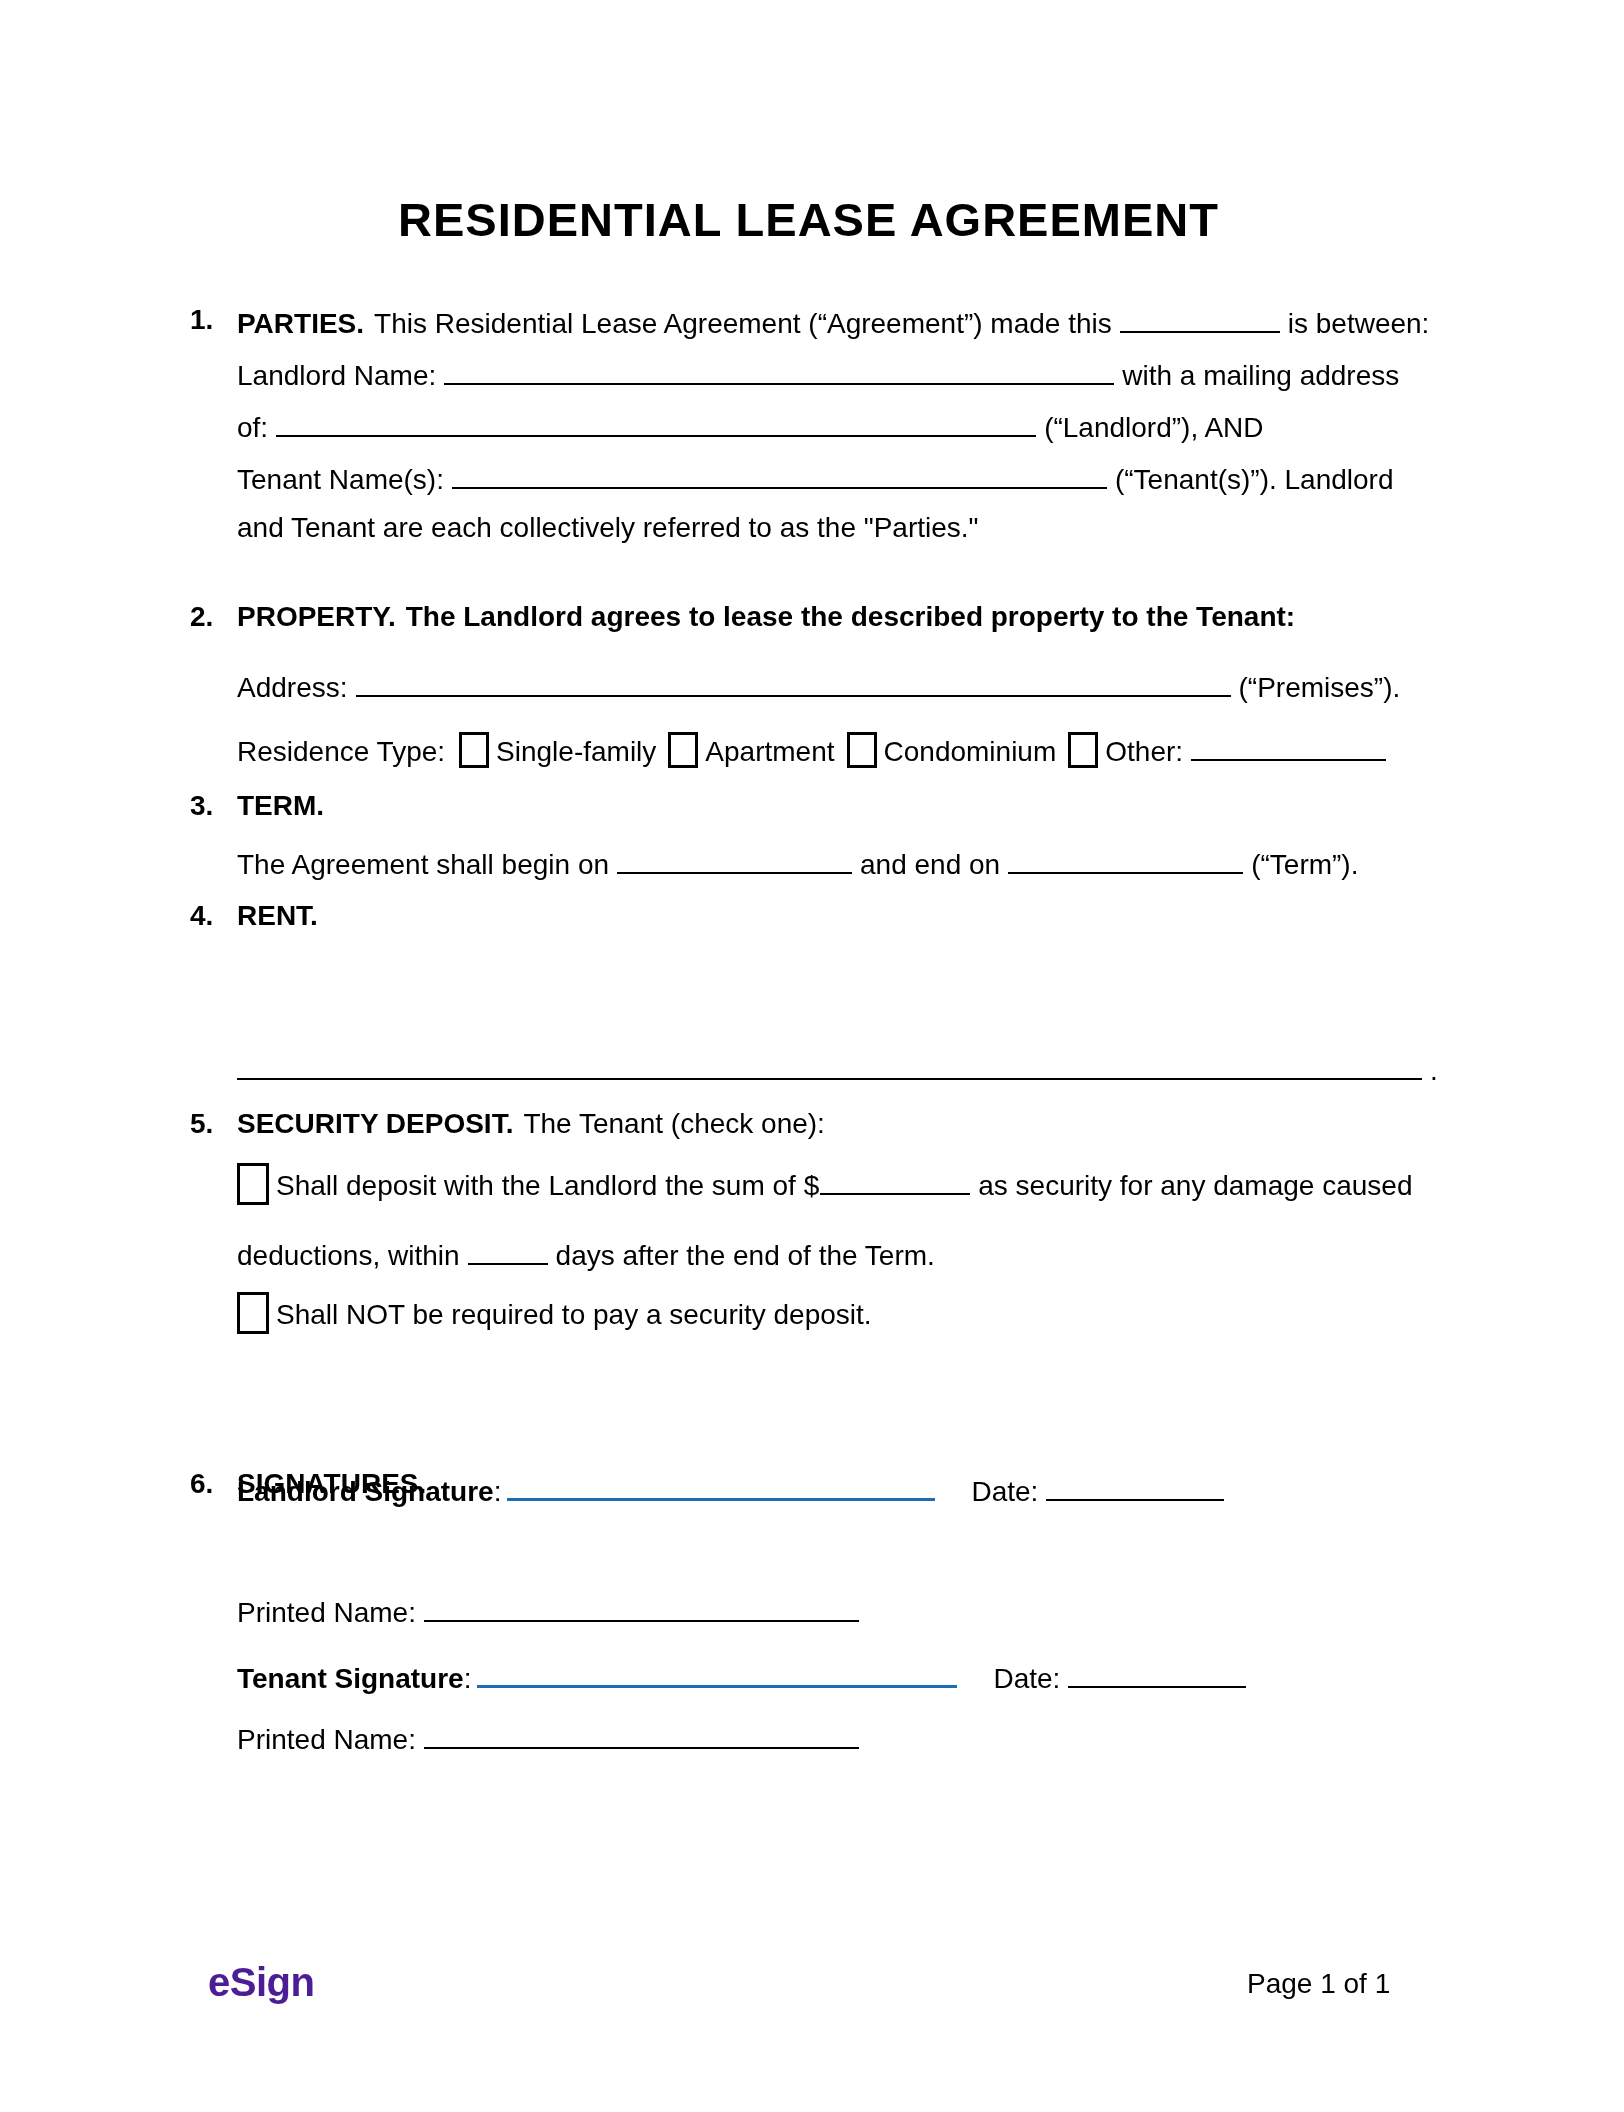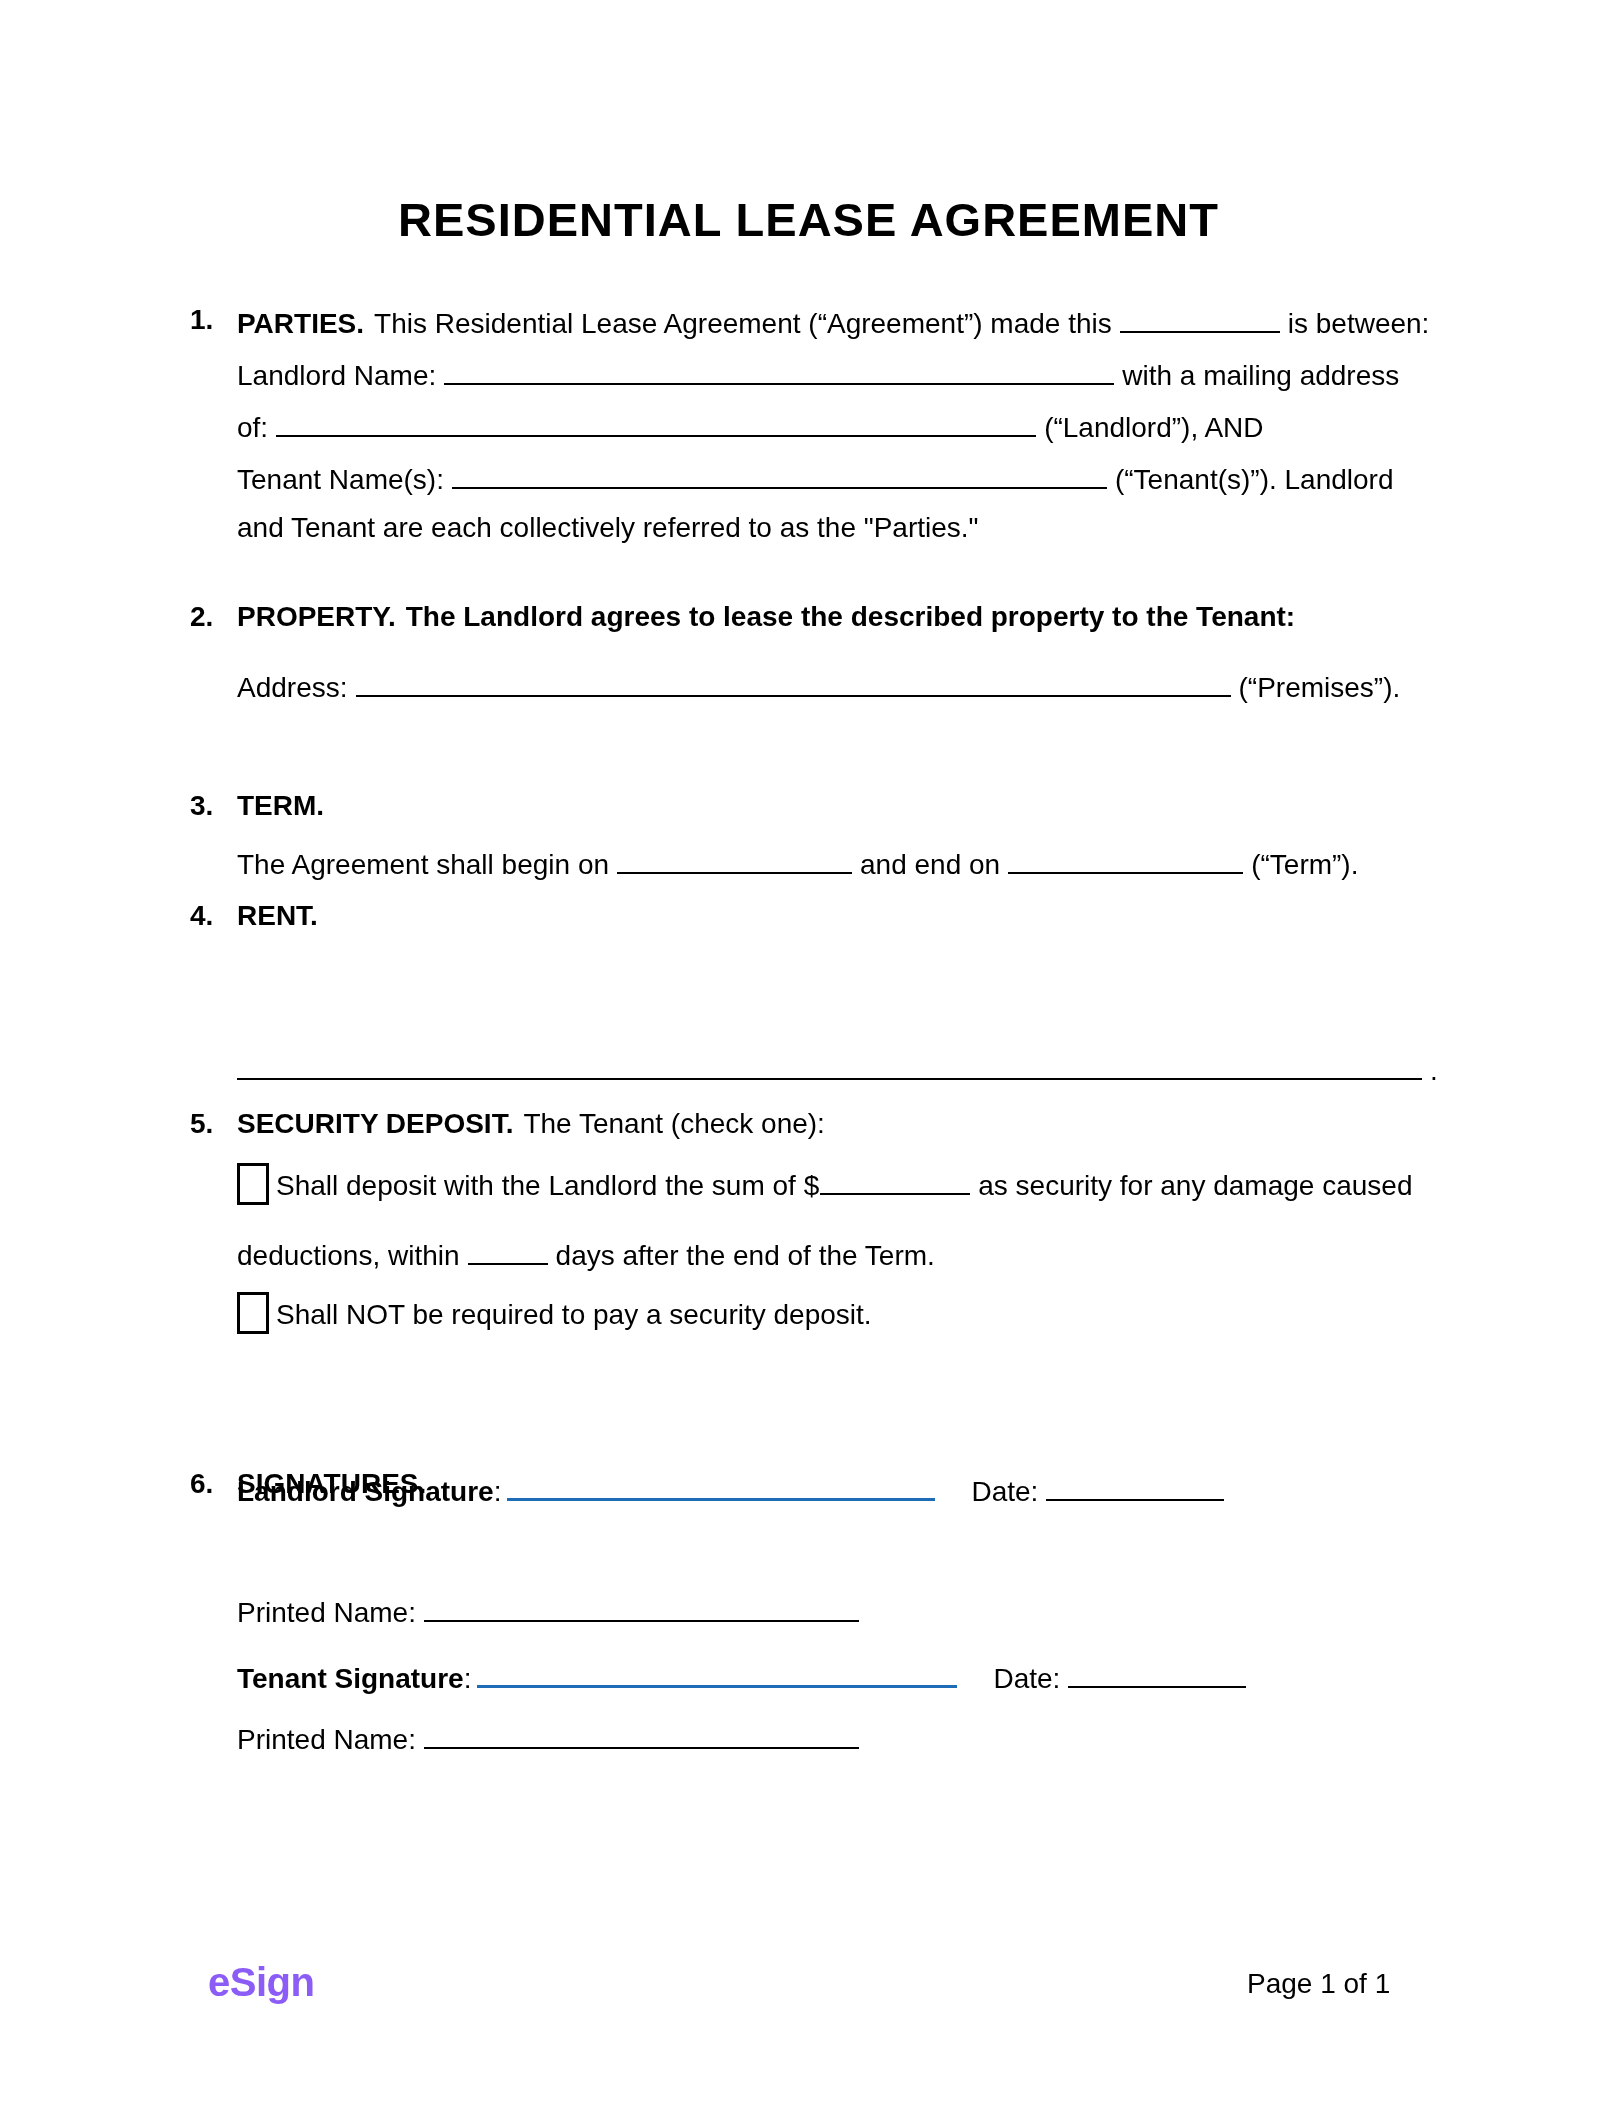--- a/index.html
+++ b/index.html
@@ -68,21 +68,21 @@
     margin: 0 7px 0 0;
   }
   .datelabel { margin-left: 28px; }
   .footer-brand {
     position: absolute;
     left: 208px;
     top: 1960px;
     font-size: 40px;
     font-weight: 700;
     letter-spacing: -0.5px;
-    color: #8b5cf6;
+    color: #4c1d95;
   }
   .footer-page {
     position: absolute;
     left: 1247px;
     top: 1968px;
     font-size: 28px;
   }
 </style>
 </head>
 <body>
@@ -105,20 +105,23 @@
   </div>
   <div class="row" style="top:511px">
     <span>and Tenant are each collectively referred to as the "Parties."</span>
   </div>
 
   <div class="row" style="top:600px">
     <span class="num">2.</span><span class="bold heading">PROPERTY.</span><span class="bold">The Landlord agrees to lease the described property to the Tenant:</span>
   </div>
   <div class="row" style="top:667px">
     <span>Address:</span><span class="blank" style="width:875px"></span><span>(“Premises”).</span>
+  </div>
+  <div class="row" style="top:731px">
+    <span>Residence Type:</span><span class="cb first"></span><span>Single-family</span><span class="cb"></span><span>Apartment</span><span class="cb"></span><span>Condominium</span><span class="cb"></span><span>Other:</span><span class="blank" style="width:195px"></span>
   </div>
 
   <div class="row" style="top:789px">
     <span class="num">3.</span><span class="bold heading">TERM.</span>
   </div>
   <div class="row" style="top:844px">
     <span>The Agreement shall begin on</span><span class="blank" style="width:235px"></span><span>and end on</span><span class="blank" style="width:235px"></span><span>(“Term”).</span>
   </div>
 
   <div class="row" style="top:899px">

